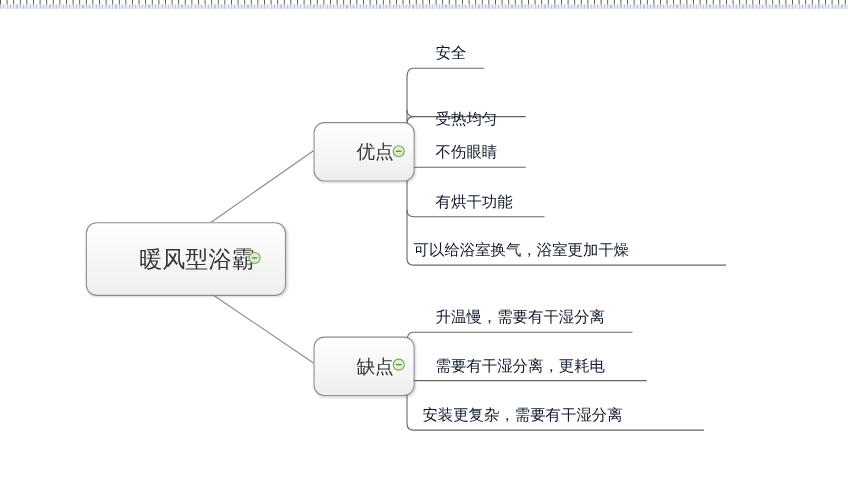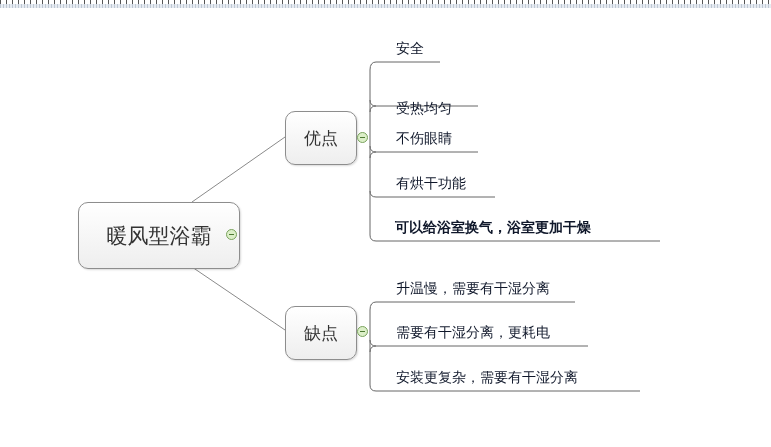--- a/index.html
+++ b/index.html
@@ -7,21 +7,21 @@
            font-family: "DejaVu Sans", "Liberation Sans", sans-serif; color: #333; }
     .ruler { position: absolute; left: 0; top: 0; width: 771px; height: 8px;
              background-image: repeating-linear-gradient(to right, #555 0 1px, transparent 1px 6px);
              background-size: 6px 4px; background-repeat: repeat-x; }
     .ruler-shade { position: absolute; left: 0; top: 4px; width: 771px; height: 4px;
              background: repeating-linear-gradient(to right, #bfc8d4 0 1px, #e6ebf1 1px 3px); }
     svg.lines { position: absolute; left: 0; top: 0; }
     .node { position: absolute; border: 1px solid #8d8d8d; border-radius: 10px;
             background: linear-gradient(#ffffff, #eeeeee);
             box-shadow: 1px 1px 2px rgba(0,0,0,0.15);
-            display: flex; align-items: center; justify-content: center; color: #333; }
+            display: flex; align-items: center; justify-content: center; color: #333; padding-left: 20px; }
     .root { left: 62px; top: 202px; width: 160px; height: 65px; font-size: 21px; margin-left: 16px; }
     .branch { width: 70px; height: 52px; font-size: 17px; }
     .b1 { left: 285px; top: 111px; }
     .b2 { left: 285px; top: 306px; }
     .collapse { position: absolute; width: 9px; height: 9px; border-radius: 50%;
                 border: 1px solid #7aa35e; background: #dcefc8; cursor: pointer; }
     .collapse::after { content: ""; position: absolute; left: 2px; top: 4px; width: 5px; height: 1px; background: #4d7a33; }
     .leaf { position: absolute; font-size: 14px; color: #0f172a; white-space: nowrap; }
   </style>
 </head>
@@ -63,17 +63,17 @@
 
 <div class="node branch b2">
   <span>缺点</span>
 </div>
 <div class="collapse" style="left:357px; top:326px;"></div>
 
 <div class="leaf" style="left:396px; top:40px;">安全</div>
 <div class="leaf" style="left:396px; top:84px;margin-top:16px;">受热均匀</div>
 <div class="leaf" style="left:396px; top:130px;">不伤眼睛</div>
 <div class="leaf" style="left:396px; top:175px;">有烘干功能</div>
-<div class="leaf" style="left:395px; top:219px;font-weight:bold;">可以给浴室换气，浴室更加干燥</div>
+<div class="leaf" style="left:376px; top:219px;">可以给浴室换气，浴室更加干燥</div>
 
 <div class="leaf" style="left:396px; top:280px;">升温慢，需要有干湿分离</div>
 <div class="leaf" style="left:396px; top:324px;">需要有干湿分离，更耗电</div>
-<div class="leaf" style="left:396px; top:369px;">安装更复杂，需要有干湿分离</div>
+<div class="leaf" style="left:384px; top:369px;">安装更复杂，需要有干湿分离</div>
 
 </body></html>

